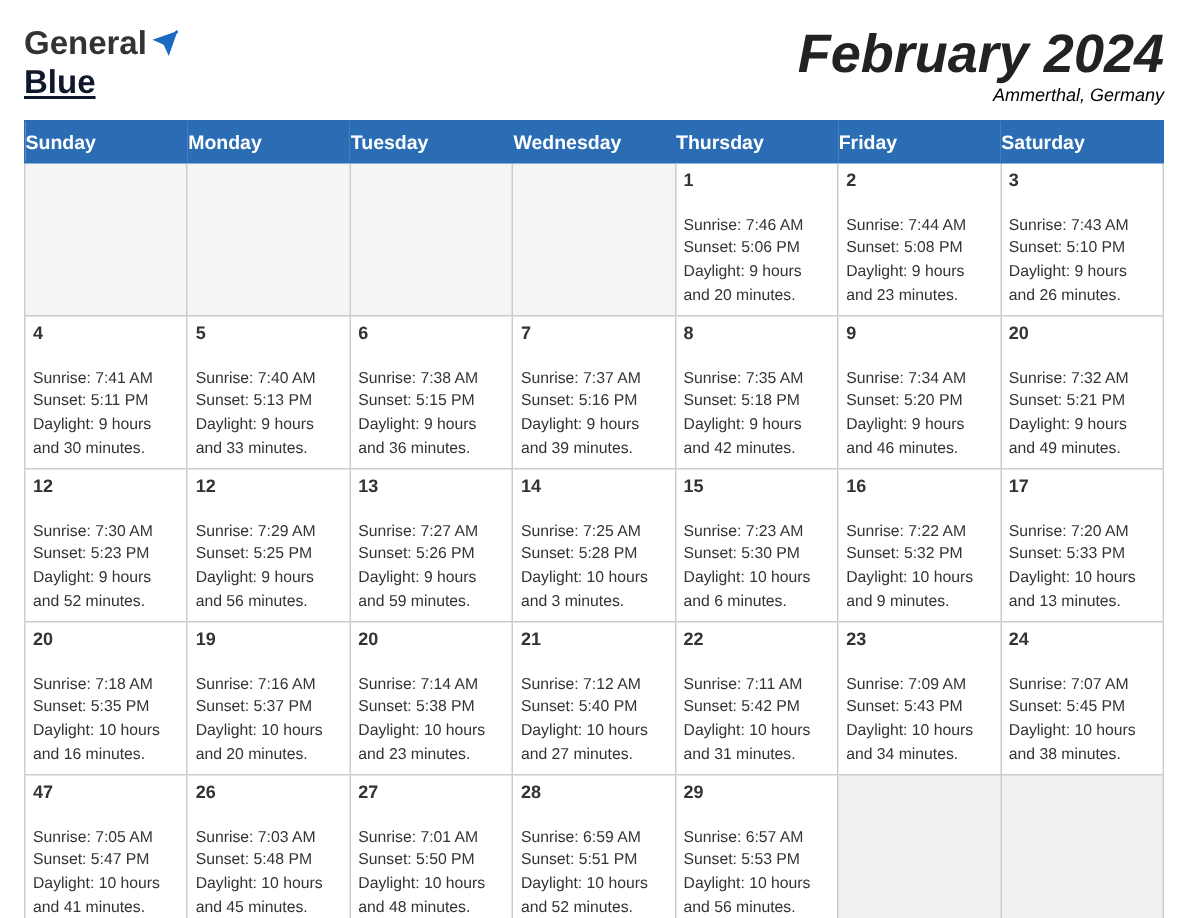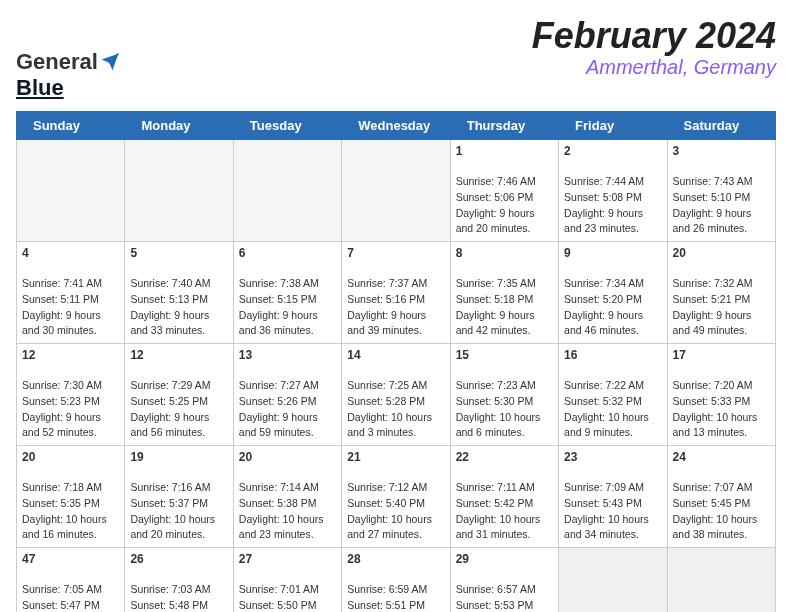--- a/index.html
+++ b/index.html
@@ -17,21 +17,20 @@
       margin-bottom: 10px;
     }
     .logo {
       display: flex;
       flex-direction: column;
       align-items: flex-start;
     }
     .logo-text {
       display: flex;
       align-items: center;
-      margin-top: 33px;
     }
     .logo-general {
       font-size: 22px;
       font-weight: bold;
       color: #333;
     }
     .logo-blue {
       font-size: 22px;
       font-weight: bold;
       color: #0f172a;
@@ -46,34 +45,34 @@
       text-align: right;
       font-style: italic;
     }
     .month-title {
       font-size: 36px;
       font-weight: bold;
       color: #222;
       line-height: 1.1;
     }
     .location {
-      font-size: 20px;
-      color: #8b5cf6;
+      font-size: 12px;
+      color: #000000;
     }
     table {
       width: 100%;
       border-collapse: collapse;
       table-layout: fixed;
     }
     th {
       background-color: #2a6db5;
       color: #fff;
       font-size: 13px;
       font-weight: bold;
-      padding: 6px 16px;
+      padding: 6px 0;
       text-align: left;
       border: 1px solid #2a6db5;
     }
     td {
       border: 1px solid #ccc;
       vertical-align: top;
       padding: 4px 5px;
       height: 88px;
       font-size: 10.5px;
       color: #333;

